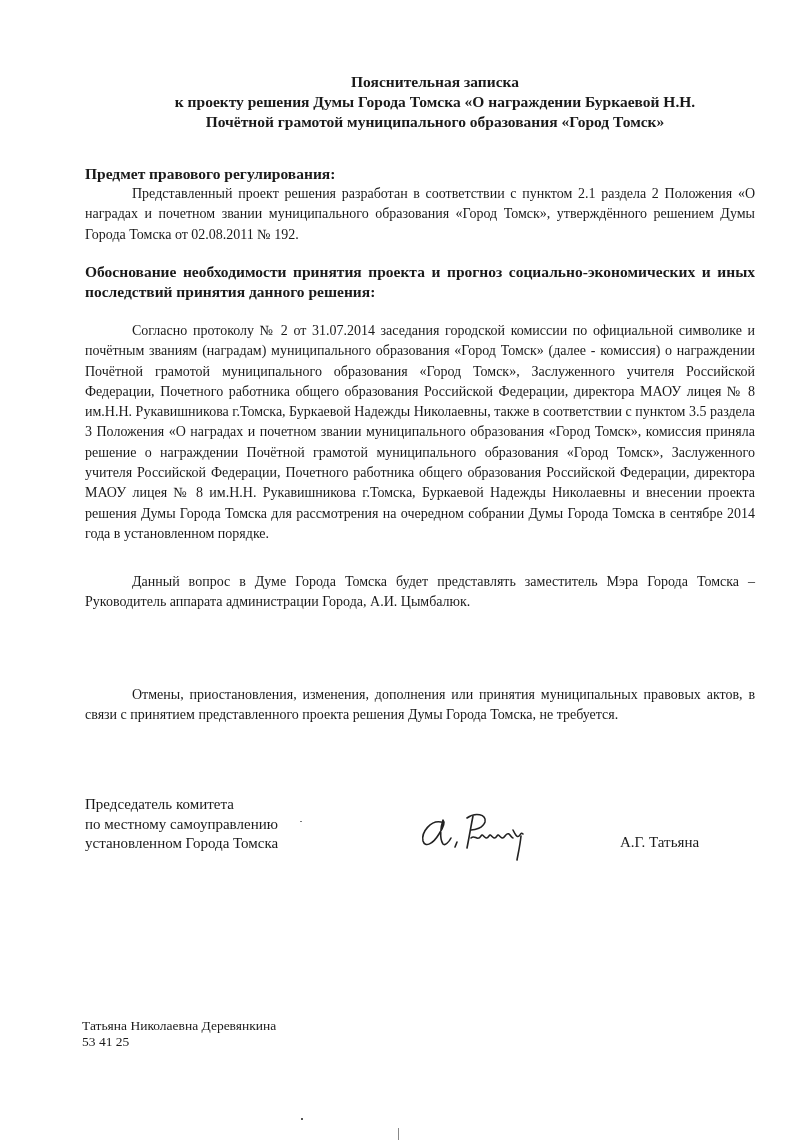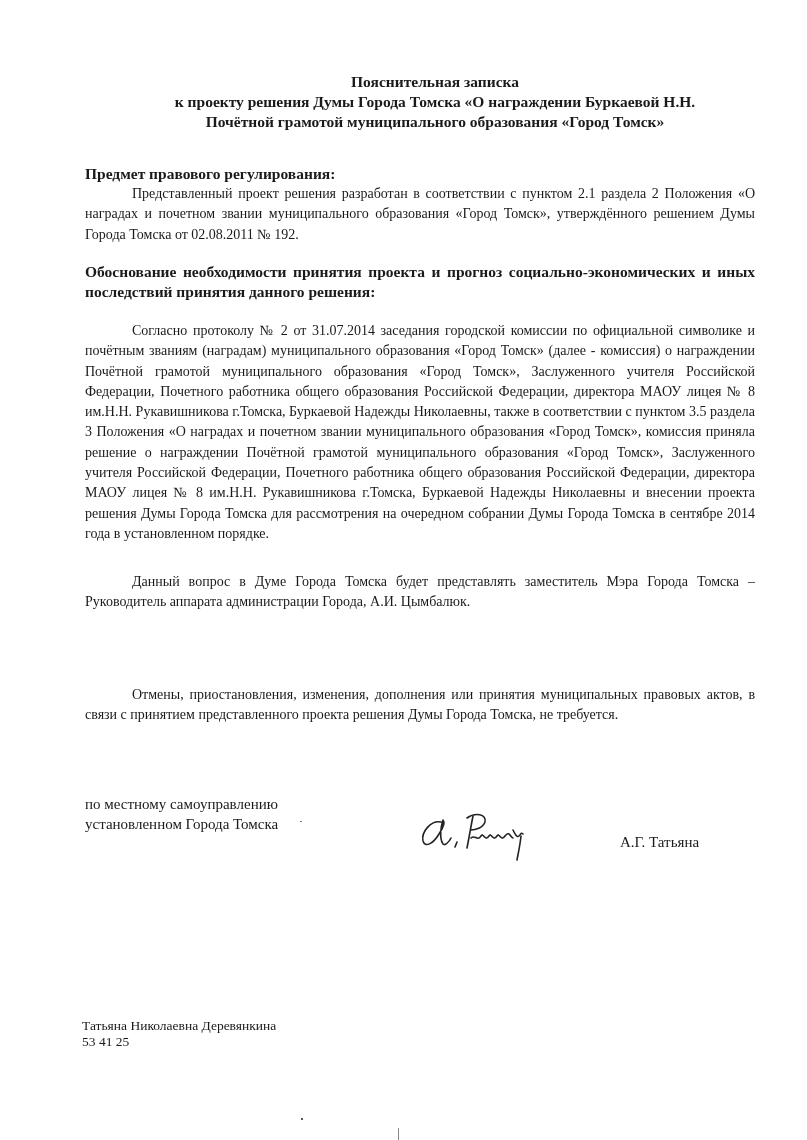--- a/index.html
+++ b/index.html
@@ -96,20 +96,21 @@
   <div class="heading" style="top:148px;margin-top:16px;">Предмет правового регулирования:</div>
   <div class="para" style="top:184px;">Представленный проект решения разработан в соответствии с пунктом 2.1 раздела 2 Положения «О наградах и почетном звании муниципального образования «Город Томск», утверждённого решением Думы Города Томска от 02.08.2011 № 192.</div>
 
   <div class="heading" style="top:262px; text-align-last:left;">Обоснование необходимости принятия проекта и прогноз социально-экономических и иных последствий принятия данного решения:</div>
   <div class="para" style="top:321px;">Согласно протоколу № 2 от 31.07.2014  заседания городской комиссии по официальной символике и почётным званиям (наградам) муниципального образования «Город Томск» (далее - комиссия) о награждении Почётной грамотой муниципального образования «Город Томск», Заслуженного учителя Российской Федерации, Почетного работника общего образования Российской Федерации, директора МАОУ лицея № 8 им.Н.Н. Рукавишникова г.Томска, Буркаевой Надежды Николаевны, также в соответствии с пунктом 3.5 раздела 3 Положения «О наградах и почетном звании муниципального образования «Город Томск», комиссия приняла решение о награждении Почётной грамотой муниципального образования «Город Томск», Заслуженного учителя Российской Федерации, Почетного работника общего образования Российской Федерации, директора МАОУ лицея № 8 им.Н.Н. Рукавишникова г.Томска, Буркаевой Надежды Николаевны и внесении проекта решения Думы Города Томска для рассмотрения на очередном собрании Думы Города Томска в сентябре 2014 года в установленном порядке.</div>
   <div class="para" style="top:572px;">Данный вопрос в Думе Города Томска будет представлять заместитель Мэра Города Томска – Руководитель аппарата администрации Города, А.И. Цымбалюк.</div>
 
   <div class="para" style="top:685px;">Отмены, приостановления, изменения, дополнения или принятия муниципальных правовых актов, в связи с принятием представленного проекта решения Думы Города Томска, не требуется.</div>
 
   <div class="sig-block">
+    <div>Председатель комитета</div>
     <div>по местному самоуправлению</div>
     <div>установленном Города Томска</div>
   </div>
 
   <svg class="signature" viewBox="0 0 120 55">
     <g fill="none" stroke="#222" stroke-width="1.6" stroke-linecap="round" stroke-linejoin="round">
 
       <path d="M26 14 C16 12 6 24 8 33 C10 40 18 36 24 26 C28 20 30 14 28 12 C26 18 24 30 28 36 C30 38 34 34 36 30"></path>
 
       <path d="M42 34 L40 39"></path>

